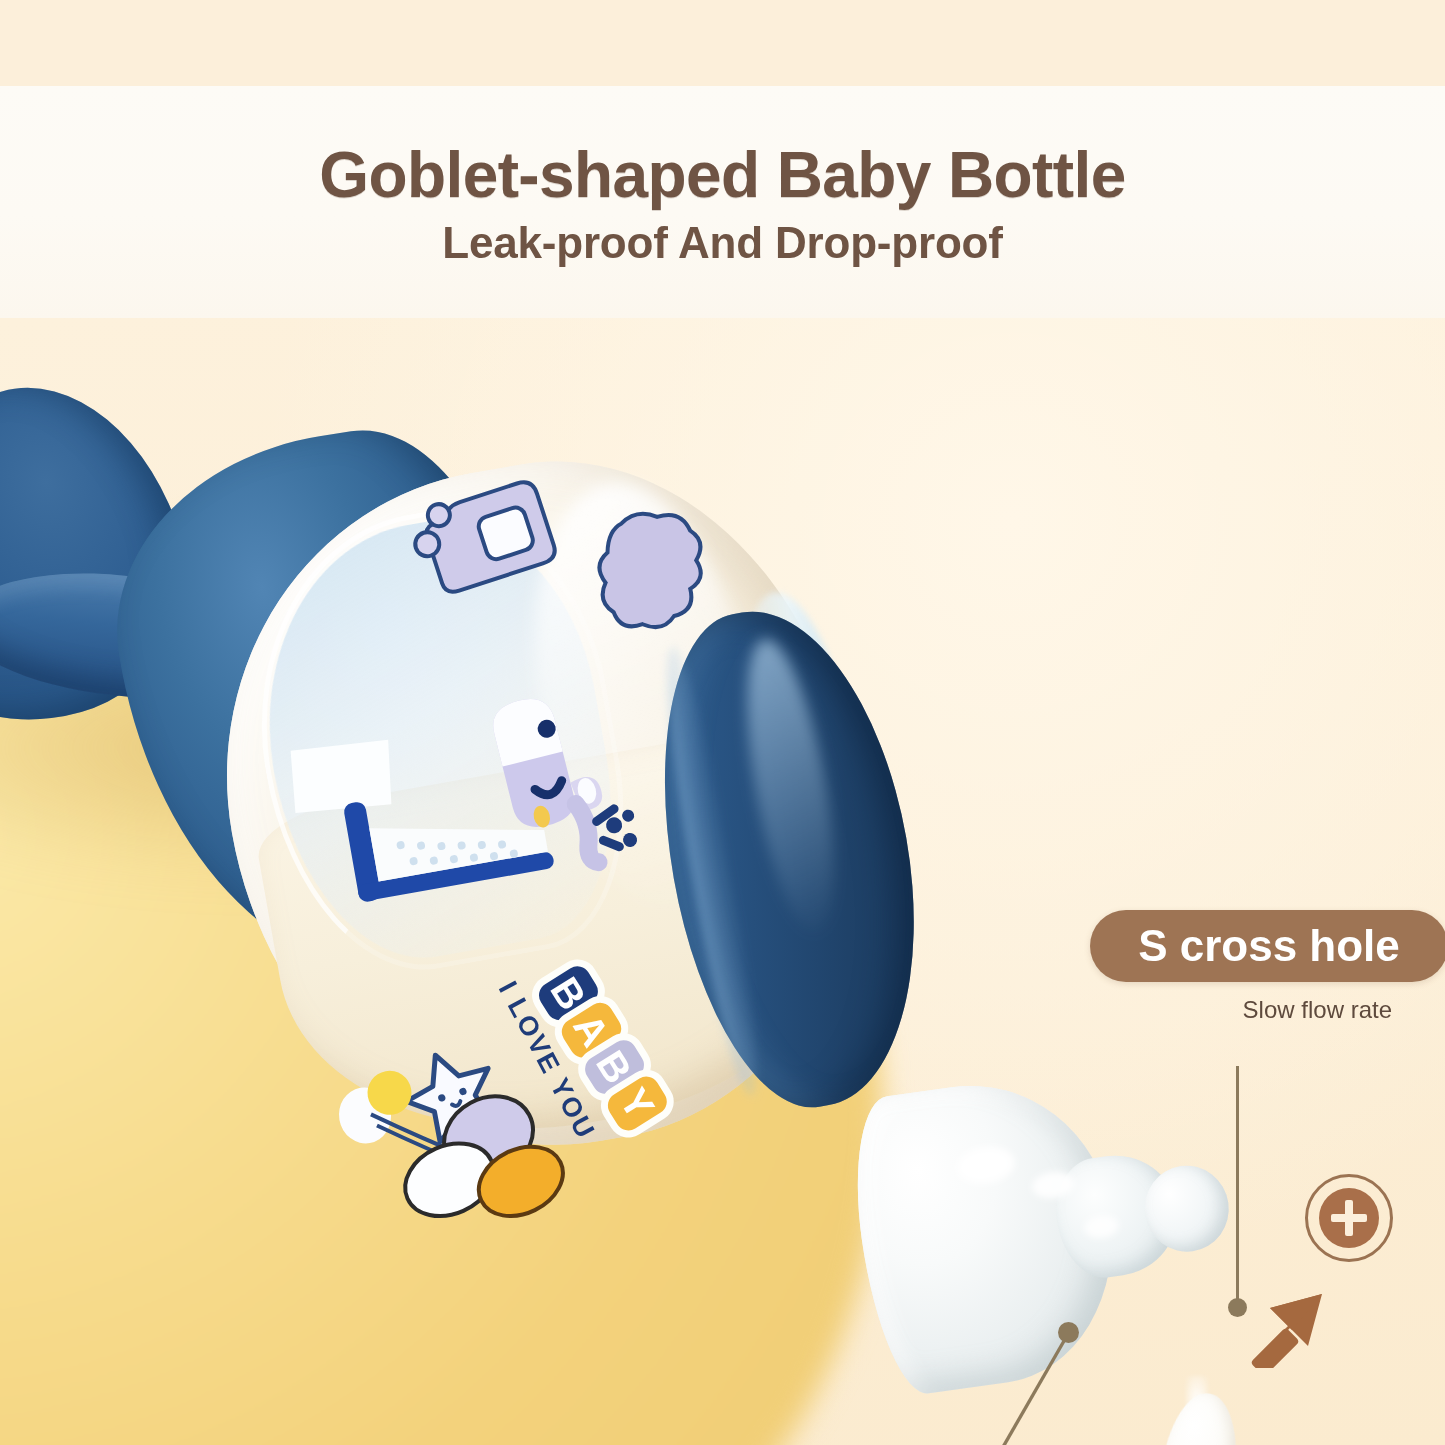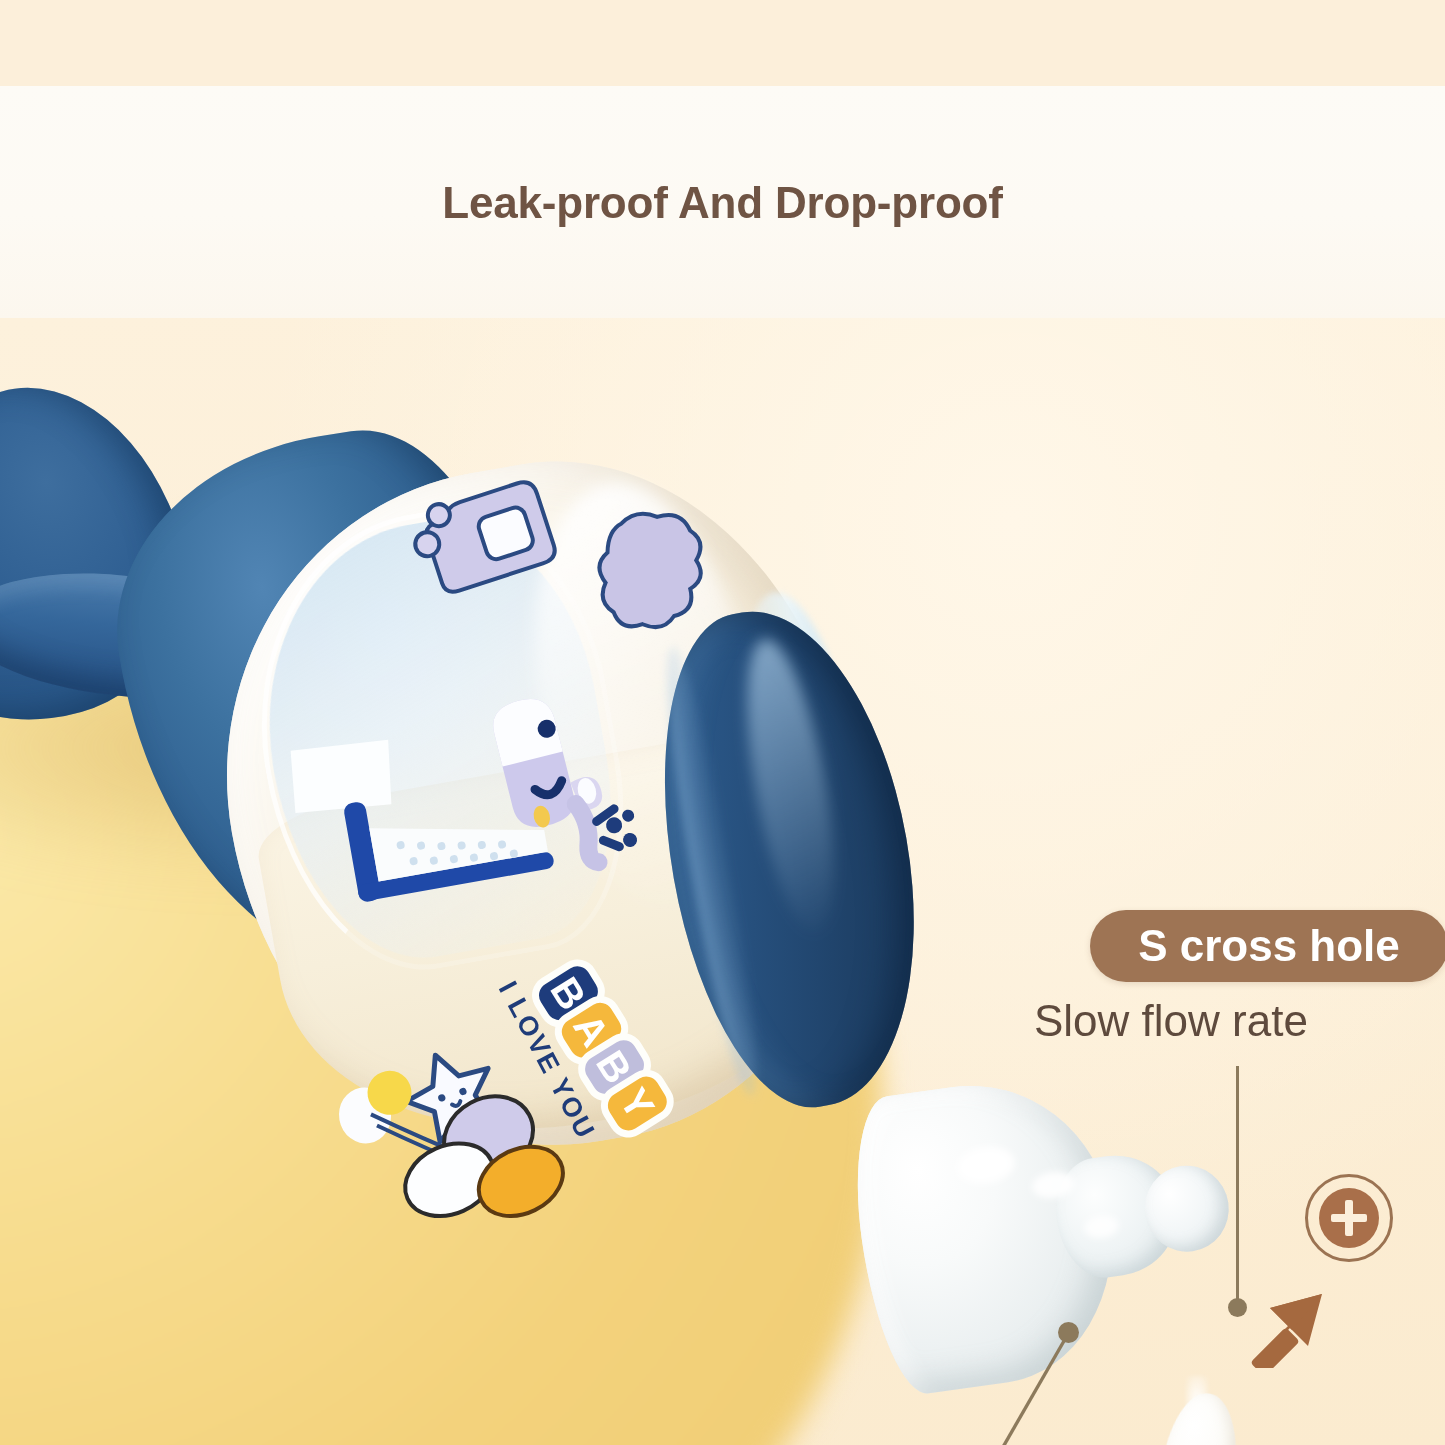--- a/index.html
+++ b/index.html
@@ -265,22 +265,22 @@
     background:#9E7454;
     border-radius:999px;
     color:#FFFFFF;
     font-weight:bold;
     display:flex; align-items:center; justify-content:center;
     white-space:nowrap;
     box-shadow:0 2px 6px rgba(120,88,62,.18);
   }
   .caption{
     position:absolute;
-    color:#5E4A3D; font-size:44px; font-weight:400;
-    white-space:nowrap; text-align:left;
+    color:#5E4A3D; font-size:24px; font-weight:400;
+    white-space:nowrap; text-align:right;
   }
 
   #pill-flow{ left:1090px; top:592px; width:358px; height:72px; font-size:44px;text-align:center; }
   #caption-flow{ left:1034px; top:678px; width:358px; }
 
   
   #conn-flow-line{
     position:absolute; left:1236px; top:748px; width:3px; height:238px;
     background:#8C7A5C;
   }
@@ -326,20 +326,21 @@
 </style>
 </head>
 <body>
 
 <div id="header-band">
   <div id="header-strip-top"></div>
   <div id="header-strip-white"></div>
 </div>
 
 <div id="header-text">
+  <div id="page-title">Goblet-shaped Baby Bottle</div>
   <div id="page-subtitle">Leak-proof And Drop-proof</div>
 </div>
 
 <div id="photo">
 
   <div id="yellow-blob"></div>
   <div id="yellow-blob-shadow"></div>
 
   <div id="bottle">
 

